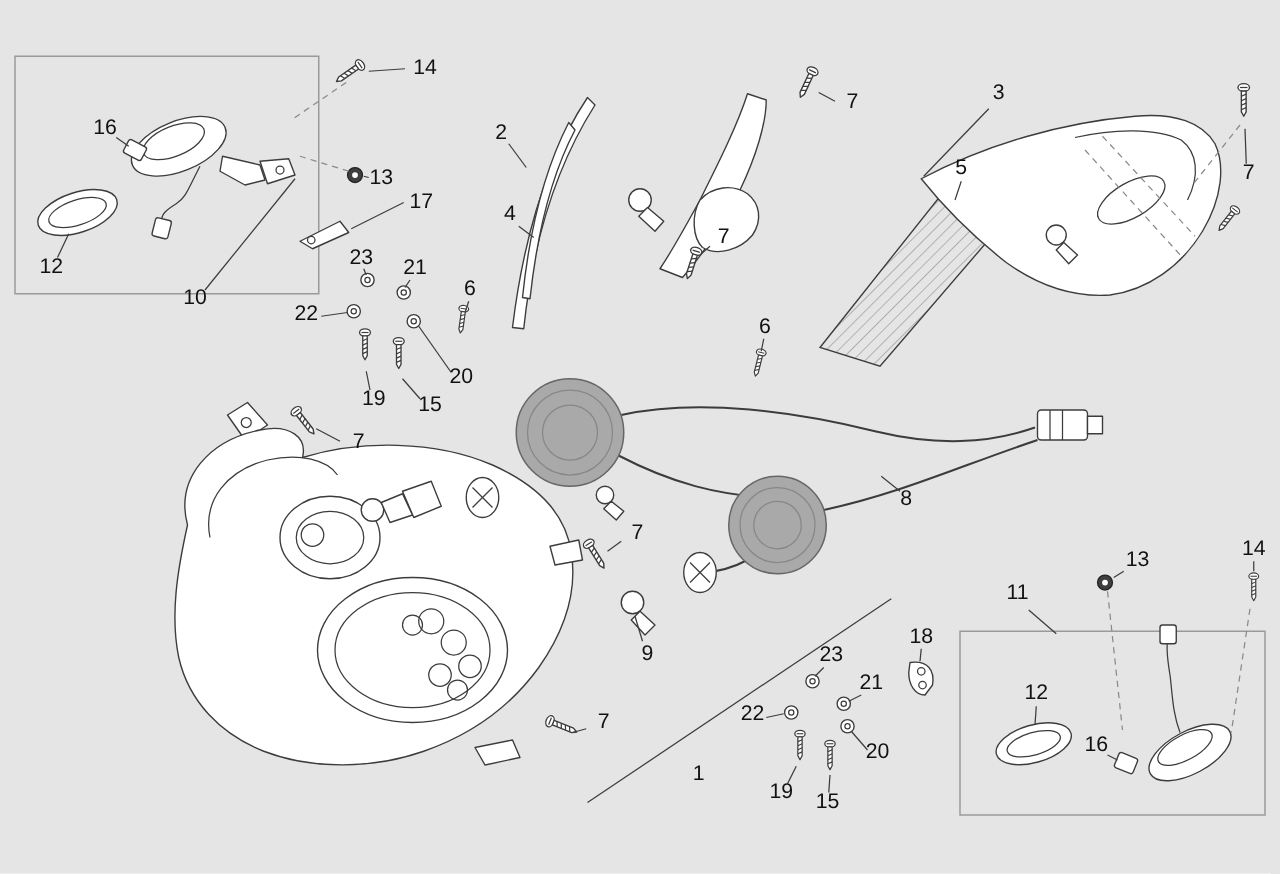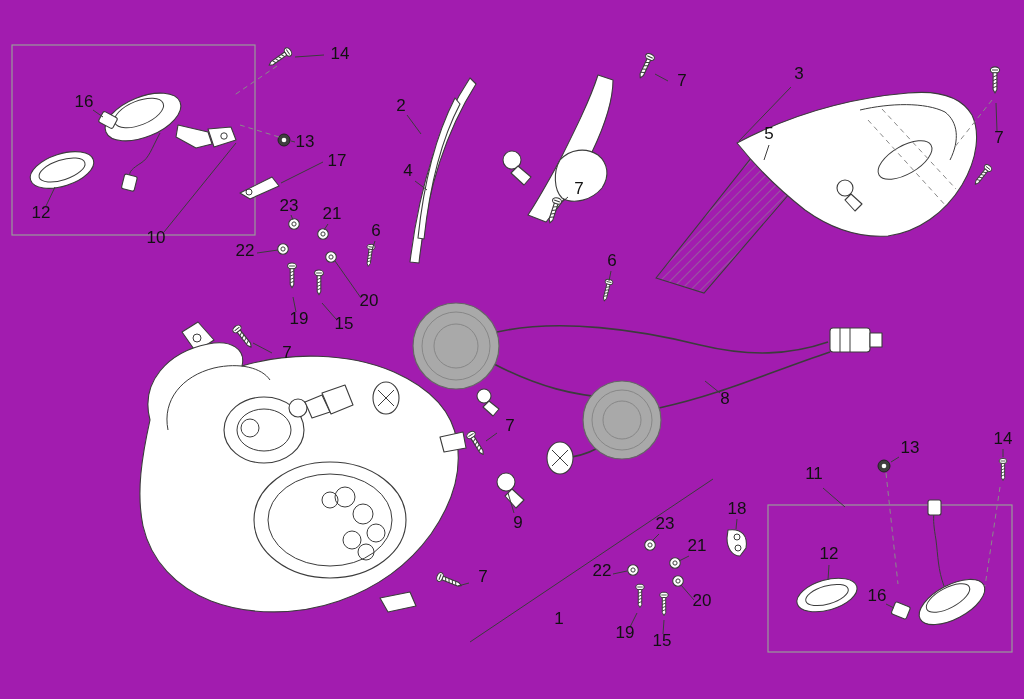--- a/index.html
+++ b/index.html
@@ -1,16 +1,16 @@
 <!DOCTYPE html>
 <html><head>
 <meta charset="utf-8">
 <style>
   html,body{margin:0;padding:0;background:#fff;}
-  .stage{position:relative;width:1024px;height:699px;background:#a21caf;overflow:hidden;
+  .stage{position:relative;width:1024px;height:699px;background:#e5e5e5;overflow:hidden;
          font-family:"Liberation Sans", sans-serif;}
   svg{display:block;}
   .part{fill:#ffffff;stroke:#3c3c3c;stroke-width:1.1;stroke-linejoin:round;}
   .thin{fill:none;stroke:#3c3c3c;stroke-width:1;}
   .inset{fill:none;stroke:#9a9a9a;stroke-width:1.2;}
   .leader{stroke:#3c3c3c;stroke-width:1;}
   .construction{stroke:#8a8a8a;stroke-width:1;stroke-dasharray:5 4;}
   .callout{font-size:17px;fill:#111111;text-anchor:middle;font-family:"Liberation Sans",sans-serif;}
   .boot{fill:#a9a9a9;stroke:#666666;stroke-width:1.2;}
   .bootring{fill:none;stroke:#878787;stroke-width:1;}

